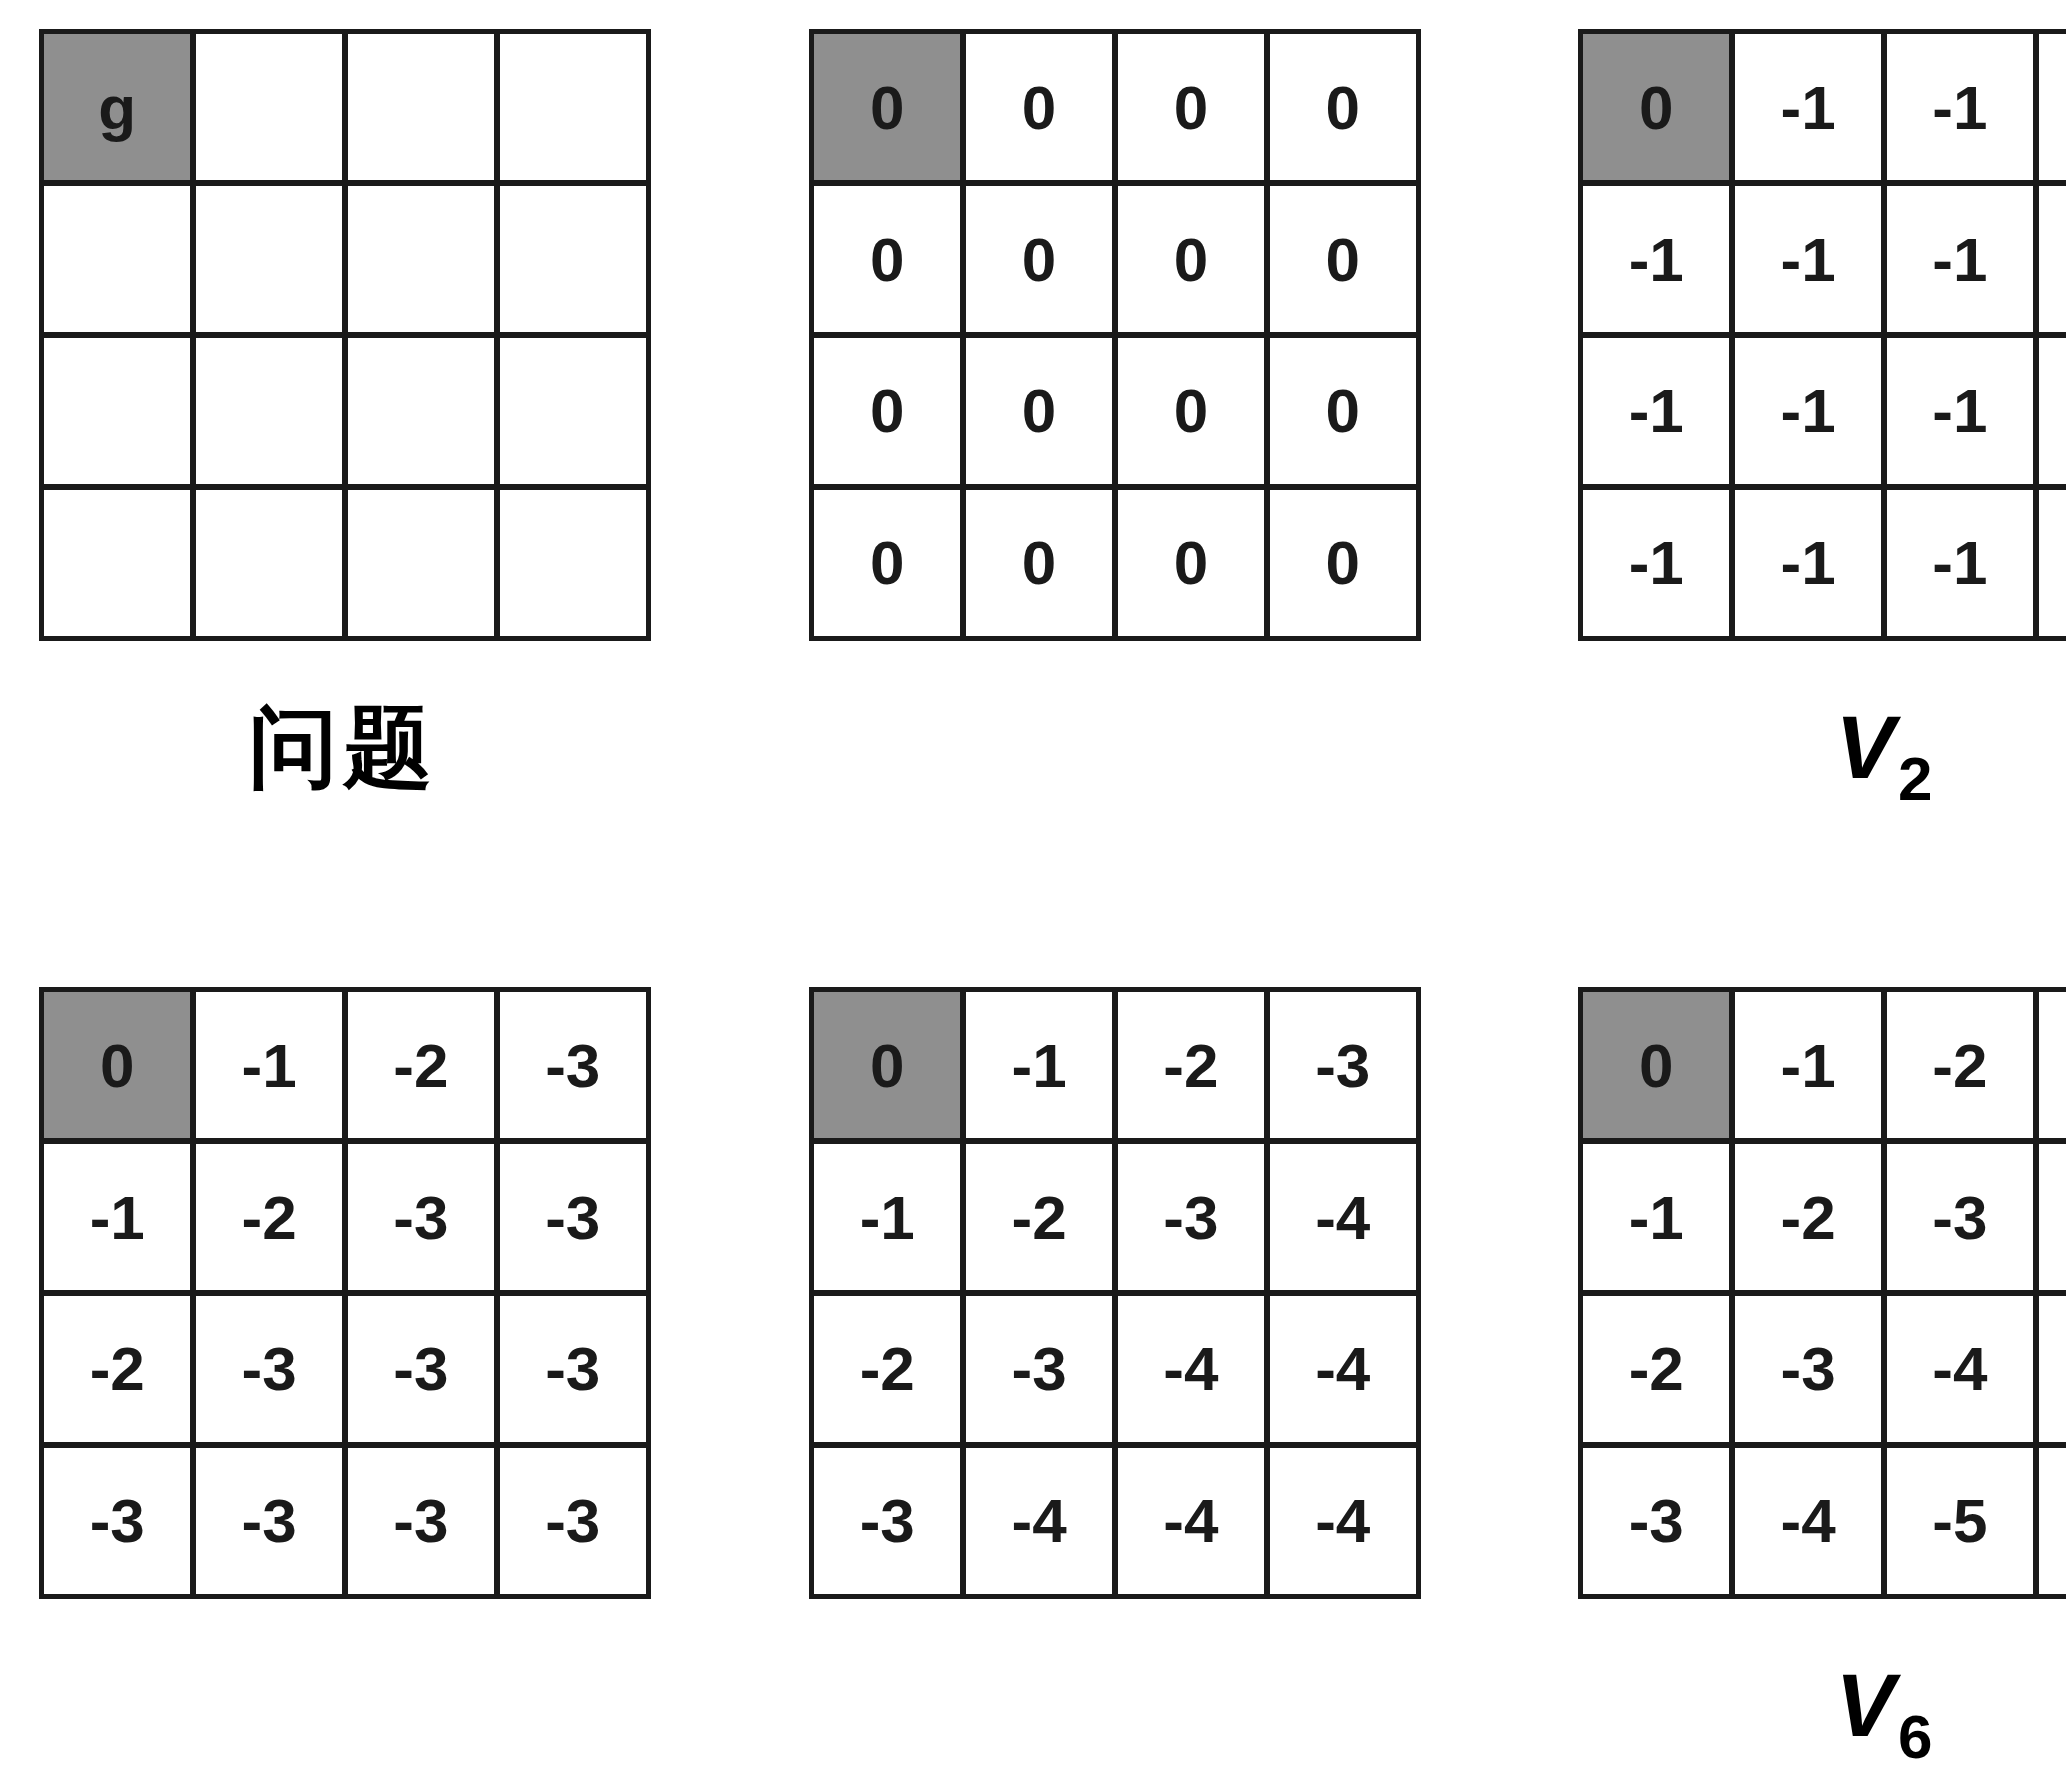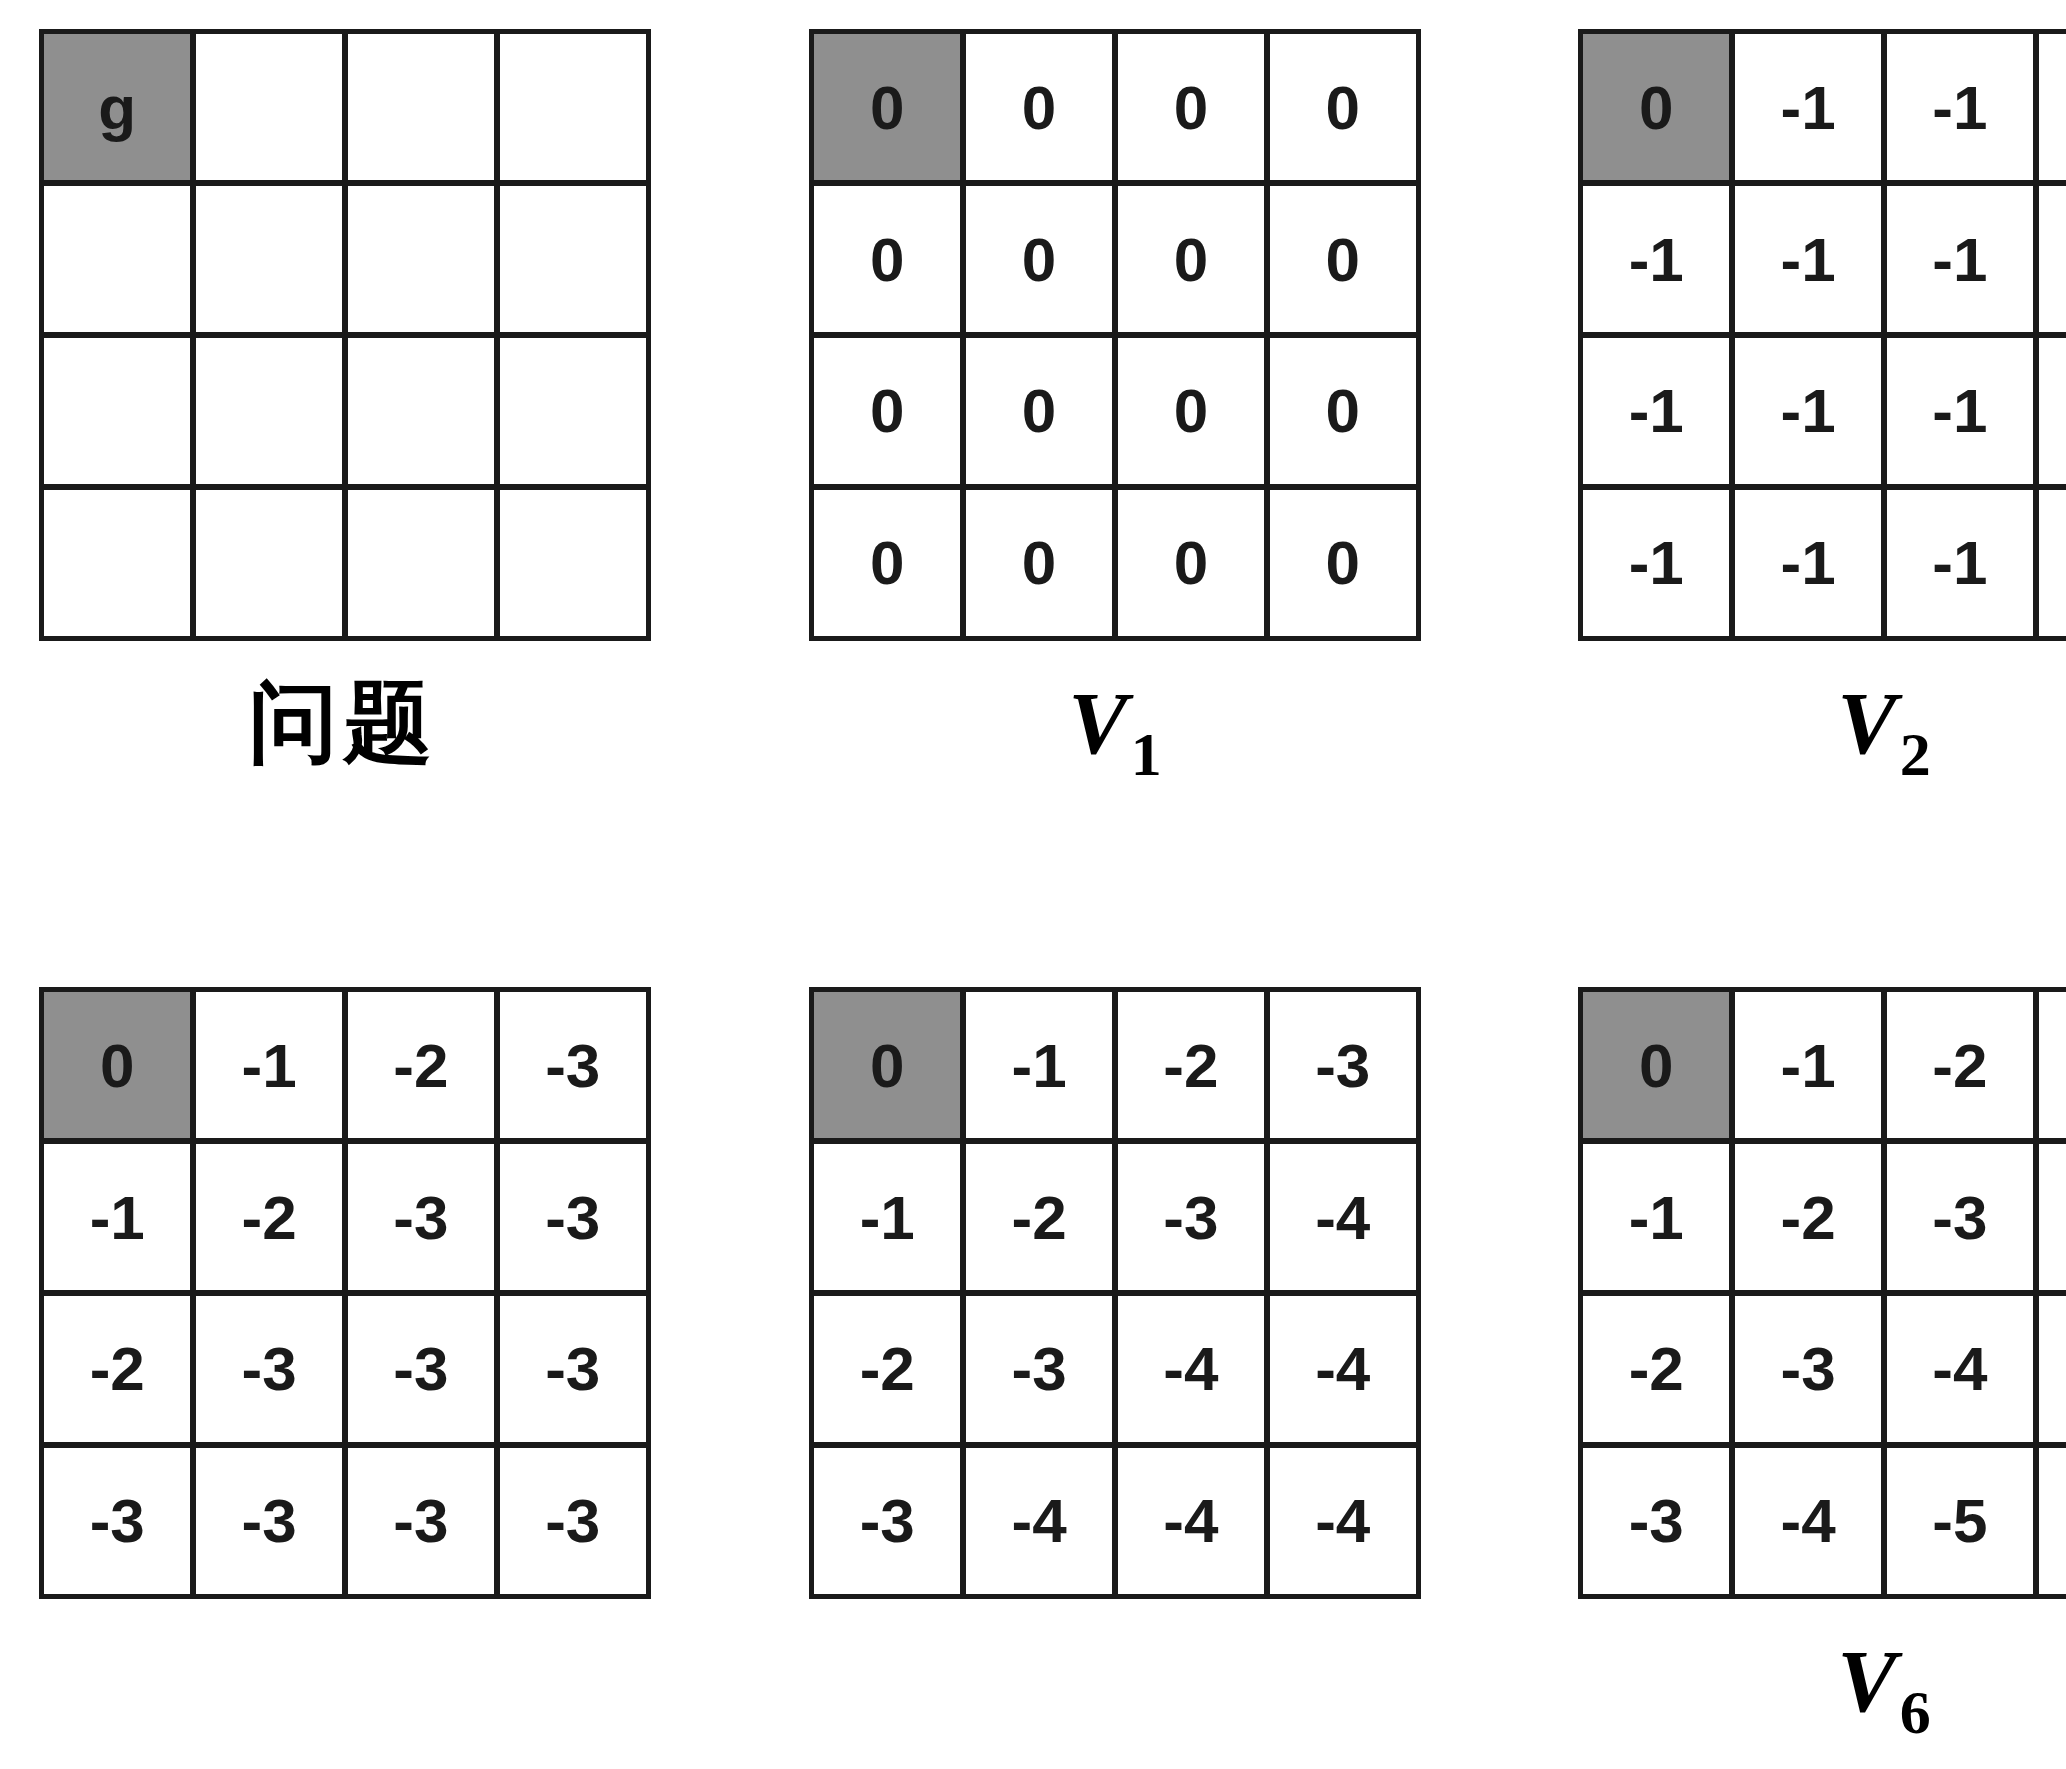--- a/index.html
+++ b/index.html
@@ -15,22 +15,22 @@
     background:var(--line-color,#1a1a1a);
     width:612px;height:612px;box-sizing:border-box
   }
   .cell{
     background:#ffffff;
     display:flex;align-items:center;justify-content:center;
     font-size:62px;font-weight:600;color:#1a1a1a
   }
   .cell.goal{background:var(--goal-color,#8f8f8f)}
   .grid-label{
-    margin-top:34px;text-align:center;
-    font-family:Liberation Serif, serif;
+    margin-top:58px;text-align:center;
+    font-family:Liberation Sans, sans-serif;
     font-weight:700;font-size:89px;color:#000;line-height:1.1
   }
   .lbl-base{font-style:italic}
   .cjk .lbl-base{font-style:normal;letter-spacing:5.8px}
   .lbl-sub{font-size:62px;font-style:normal;vertical-align:-21.5px;margin-left:3.3px;display:inline-block}
 </style>
 </head>
 <body>
 
 <div class="page">
@@ -69,21 +69,20 @@
       <div class="cell">0</div>
       <div class="cell">0</div>
       <div class="cell">0</div>
       <div class="cell">0</div>
       <div class="cell">0</div>
       <div class="cell">0</div>
       <div class="cell">0</div>
       <div class="cell">0</div>
       <div class="cell">0</div>
     </div>
-    <div class="grid-label"><span class="lbl-base">V</span><span class="lbl-sub">1</span></div>
   </section>
 
   <section class="grid-block" style="left:1578px;top:29px">
     <div class="grid">
       <div class="cell goal">0</div>
       <div class="cell">-1</div>
       <div class="cell">-1</div>
       <div class="cell">-1</div>
       <div class="cell">-1</div>
       <div class="cell">-1</div>

